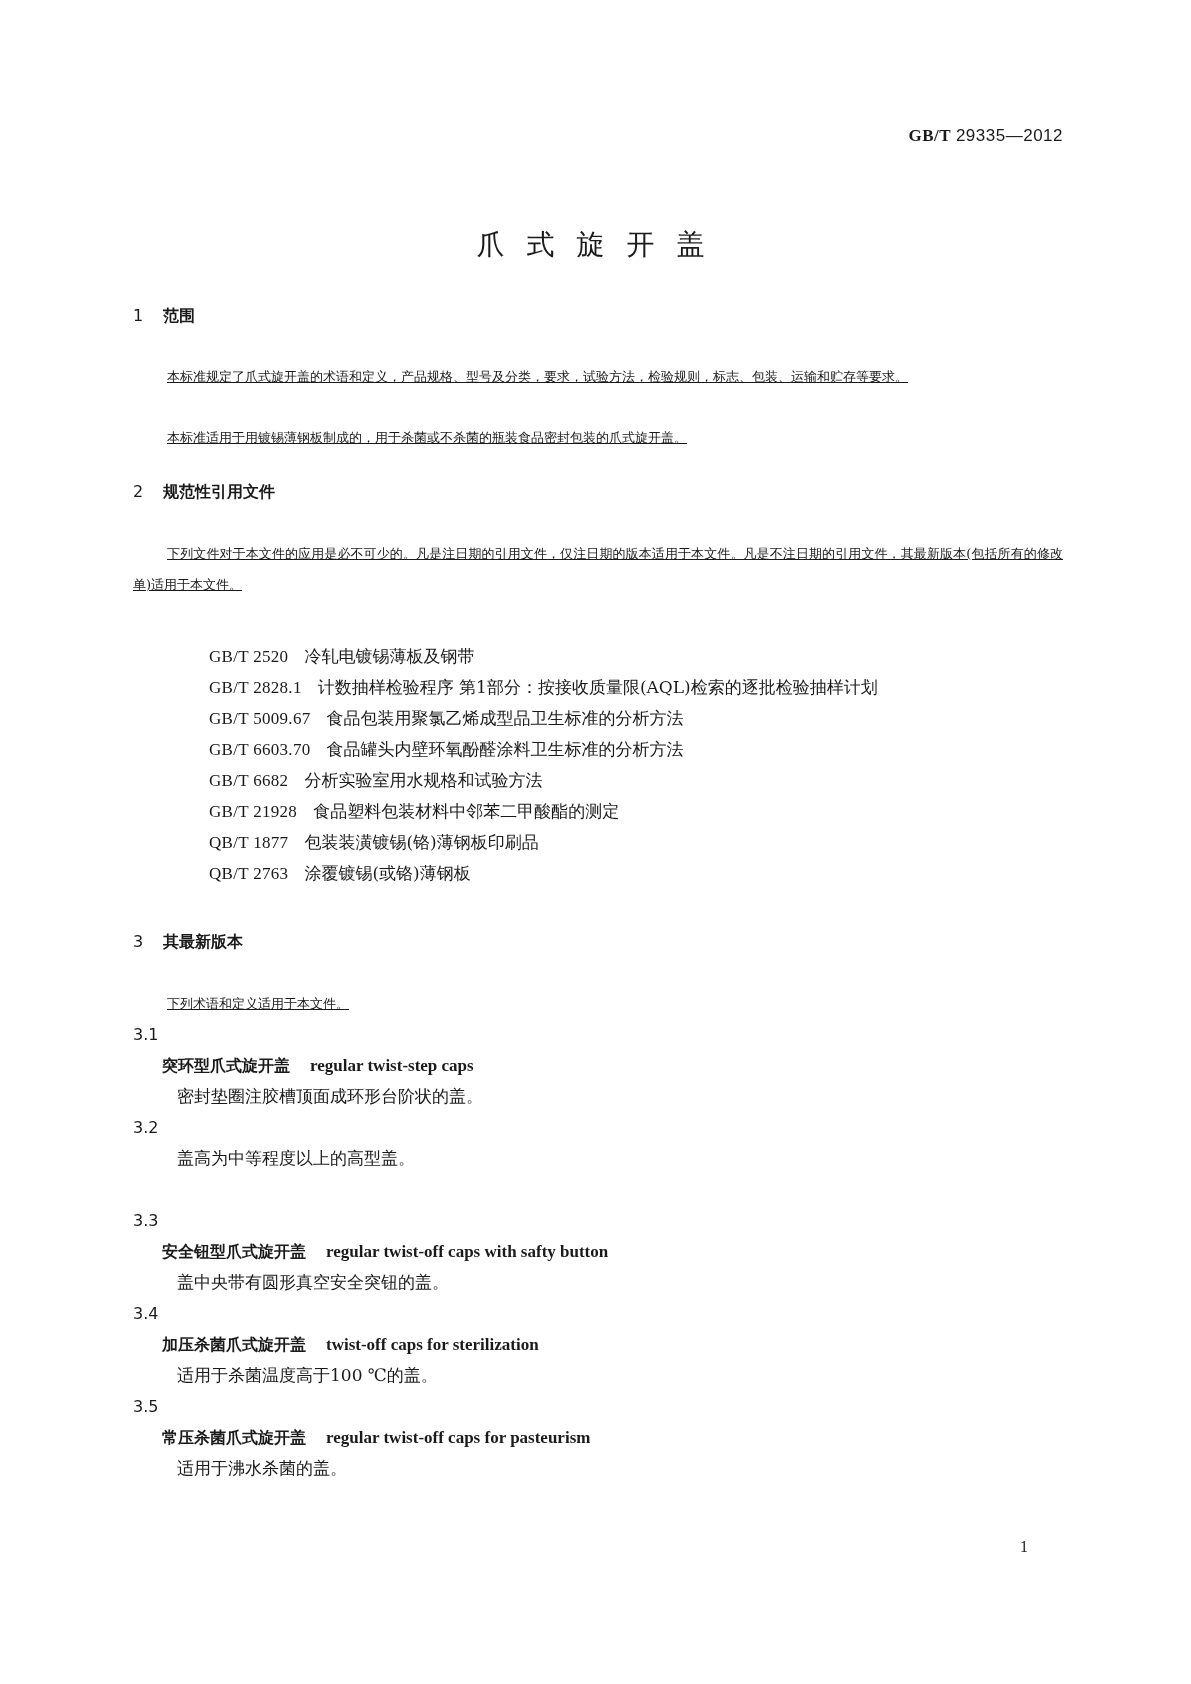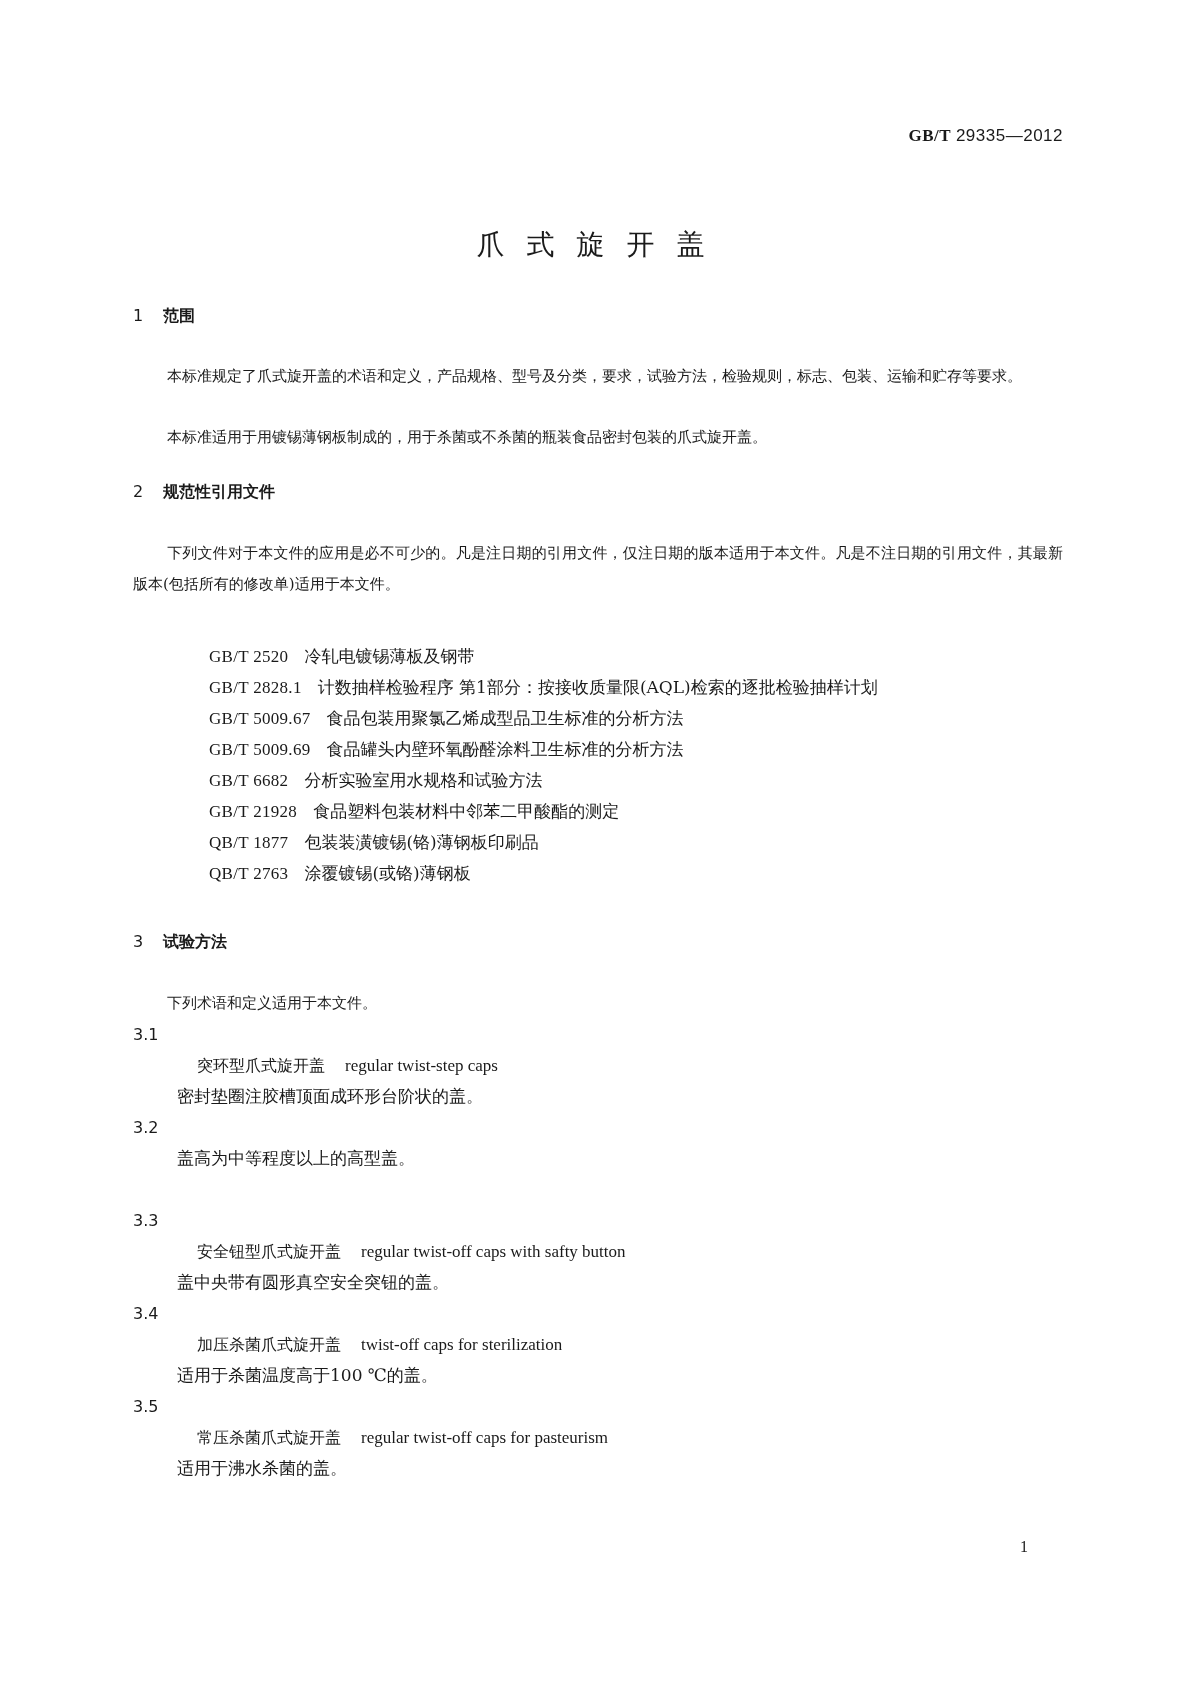--- a/index.html
+++ b/index.html
@@ -19,29 +19,29 @@
     font-family: "DejaVu Sans", sans-serif; font-size: 28px; letter-spacing: 22px;
     padding-left: 12px; box-sizing: border-box;
   }
   .section-heading {
     position: absolute; left: 133px;
     font-family: "DejaVu Sans", sans-serif; font-size: 16px; font-weight: bold;
   }
   .section-heading .sec-num { display: inline-block; width: 30px; font-weight: normal; }
   .para {
     position: absolute; left: 133px; width: 930px;
-    font-size: 15px; line-height: 31px; text-align: justify;
+    font-size: 13px; line-height: 31px; text-align: justify; text-decoration: underline;
   }
   .para .indent { display: inline-block; width: 34px; }
   .ref-list { position: absolute; left: 177px; top: 641px; margin-left: 32px; }
   .ref-item { height: 31px; line-height: 31px; font-size: 17px; white-space: nowrap; }
   .ref-item .code { font-family: "Liberation Serif", serif; margin-right: 16px; letter-spacing: 0.3px; }
   .term-block { position: absolute; left: 133px; }
   .term-num { font-family: "DejaVu Sans", sans-serif; font-size: 16px; height: 31px; line-height: 31px; }
-  .term-name { margin-left: 64px; height: 31px; line-height: 31px; font-size: 16px; font-weight: normal; white-space: nowrap; }
+  .term-name { margin-left: 29px; height: 31px; line-height: 31px; font-size: 16px; font-weight: bold; white-space: nowrap; }
   .term-name .zh { font-family: "DejaVu Sans", sans-serif; }
   .term-name .en { font-family: "Liberation Serif", serif; font-size: 17px; margin-left: 20px; }
   .term-def { margin-left: 44px; height: 31px; line-height: 31px; font-size: 17px; }
   .page-number {
     position: absolute; top: 1538px; left: 1020px;
     font-family: "Liberation Serif", serif; font-size: 16px;
   }
 </style>
 </head>
 <body>
@@ -61,29 +61,29 @@
 
 <div class="section-heading" style="top:482px">
   <span class="sec-num">2</span><span>规范性引用文件</span>
 </div>
 <div class="para" style="top:538px"><span class="indent"></span><span>下列文件对于本文件的应用是必不可少的。凡是注日期的引用文件，仅注日期的版本适用于本文件。凡是不注日期的引用文件，其最新版本(包括所有的修改单)适用于本文件。</span></div>
 
 <div class="ref-list">
   <div class="ref-item"><span class="code">GB/T 2520</span><span>冷轧电镀锡薄板及钢带</span></div>
   <div class="ref-item"><span class="code">GB/T 2828.1</span><span>计数抽样检验程序 第1部分：按接收质量限(AQL)检索的逐批检验抽样计划</span></div>
   <div class="ref-item"><span class="code">GB/T 5009.67</span><span>食品包装用聚氯乙烯成型品卫生标准的分析方法</span></div>
-  <div class="ref-item"><span class="code">GB/T 5009.69</span><span>食品罐头内壁环氧酚醛涂料卫生标准的分析方法</span></div>
+  <div class="ref-item"><span class="code">GB/T 6603.70</span><span>食品罐头内壁环氧酚醛涂料卫生标准的分析方法</span></div>
   <div class="ref-item"><span class="code">GB/T 6682</span><span>分析实验室用水规格和试验方法</span></div>
   <div class="ref-item"><span class="code">GB/T 21928</span><span>食品塑料包装材料中邻苯二甲酸酯的测定</span></div>
   <div class="ref-item"><span class="code">QB/T 1877</span><span>包装装潢镀锡(铬)薄钢板印刷品</span></div>
   <div class="ref-item"><span class="code">QB/T 2763</span><span>涂覆镀锡(或铬)薄钢板</span></div>
 </div>
 
 <div class="section-heading" style="top:932px">
-  <span class="sec-num">3</span><span>试验方法</span>
+  <span class="sec-num">3</span><span>其最新版本</span>
 </div>
 <div class="para" style="top:988px"><span class="indent"></span><span>下列术语和定义适用于本文件。</span></div>
 
 <div class="term-block" style="top:1019px">
   <div class="term-num">3.1</div>
   <div class="term-name"><span class="zh">突环型爪式旋开盖</span><span class="en">regular twist-step caps</span></div>
   <div class="term-def">密封垫圈注胶槽顶面成环形台阶状的盖。</div>
 </div>
 <div class="term-block" style="top:1112px">
   <div class="term-num">3.2</div>

